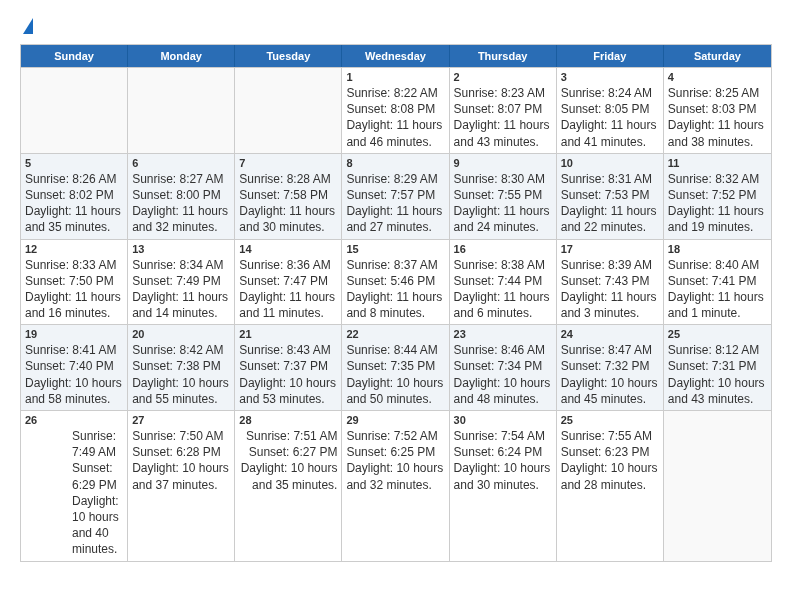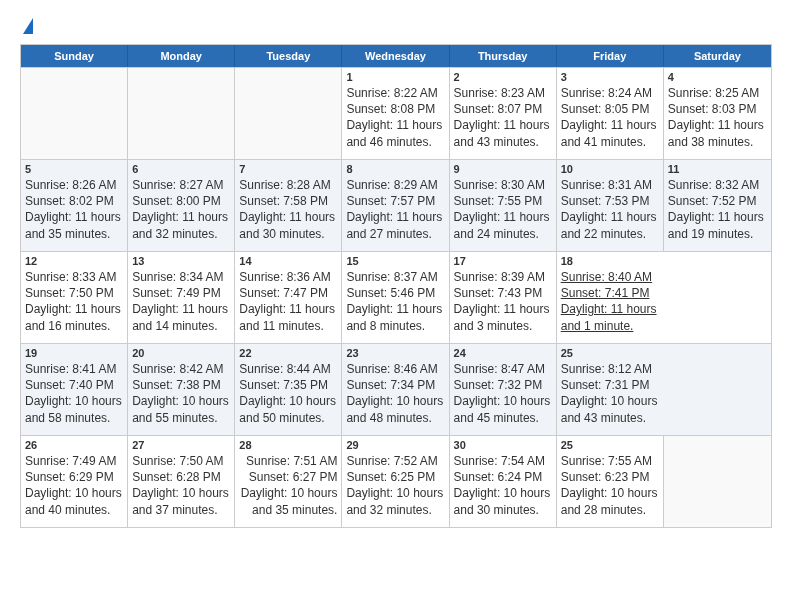--- a/index.html
+++ b/index.html
@@ -239,46 +239,58 @@
 Sunset: 7:47 PM
 Daylight: 11 hours and 11 minutes.</div>
           </div>
           <div class="cal-cell">
             <div class="cell-date">15</div>
             <div class="cell-info" style="white-space: pre-line;">Sunrise: 8:37 AM
 Sunset: 5:46 PM
 Daylight: 11 hours and 8 minutes.</div>
           </div>
           <div class="cal-cell">
+            <div class="cell-date">16</div>
+            <div class="cell-info" style="white-space: pre-line;">Sunrise: 8:38 AM
+Sunset: 7:44 PM
+Daylight: 11 hours and 6 minutes.</div>
+          </div>
+          <div class="cal-cell">
             <div class="cell-date">17</div>
             <div class="cell-info" style="white-space: pre-line;">Sunrise: 8:39 AM
 Sunset: 7:43 PM
 Daylight: 11 hours and 3 minutes.</div>
           </div>
           <div class="cal-cell">
             <div class="cell-date">18</div>
-            <div class="cell-info" style="white-space: pre-line; text-decoration: underline;">Sunrise: 8:40 AM
+            <div class="cell-info" style="white-space: pre-line;">Sunrise: 8:40 AM
 Sunset: 7:41 PM
 Daylight: 11 hours and 1 minute.</div>
           </div>
         </div>
         <div class="cal-row">
           <div class="cal-cell">
             <div class="cell-date">19</div>
             <div class="cell-info" style="white-space: pre-line;">Sunrise: 8:41 AM
 Sunset: 7:40 PM
 Daylight: 10 hours and 58 minutes.</div>
           </div>
           <div class="cal-cell">
             <div class="cell-date">20</div>
             <div class="cell-info" style="white-space: pre-line;">Sunrise: 8:42 AM
 Sunset: 7:38 PM
 Daylight: 10 hours and 55 minutes.</div>
           </div>
           <div class="cal-cell">
+            <div class="cell-date">21</div>
+            <div class="cell-info" style="white-space: pre-line;">Sunrise: 8:43 AM
+Sunset: 7:37 PM
+Daylight: 10 hours and 53 minutes.</div>
+          </div>
+          <div class="cal-cell">
             <div class="cell-date">22</div>
             <div class="cell-info" style="white-space: pre-line;">Sunrise: 8:44 AM
 Sunset: 7:35 PM
 Daylight: 10 hours and 50 minutes.</div>
           </div>
           <div class="cal-cell">
             <div class="cell-date">23</div>
             <div class="cell-info" style="white-space: pre-line;">Sunrise: 8:46 AM
 Sunset: 7:34 PM
 Daylight: 10 hours and 48 minutes.</div>
@@ -292,21 +304,21 @@
           <div class="cal-cell">
             <div class="cell-date">25</div>
             <div class="cell-info" style="white-space: pre-line;">Sunrise: 8:12 AM
 Sunset: 7:31 PM
 Daylight: 10 hours and 43 minutes.</div>
           </div>
         </div>
         <div class="cal-row">
           <div class="cal-cell">
             <div class="cell-date">26</div>
-            <div class="cell-info" style="white-space: pre-line;">Sunrise: 7:49 AM
+            <div class="cell-info" style="white-space: pre-line; margin-left: 47px;">Sunrise: 7:49 AM
 Sunset: 6:29 PM
 Daylight: 10 hours and 40 minutes.</div>
           </div>
           <div class="cal-cell">
             <div class="cell-date">27</div>
             <div class="cell-info" style="white-space: pre-line;">Sunrise: 7:50 AM
 Sunset: 6:28 PM
 Daylight: 10 hours and 37 minutes.</div>
           </div>
           <div class="cal-cell">

